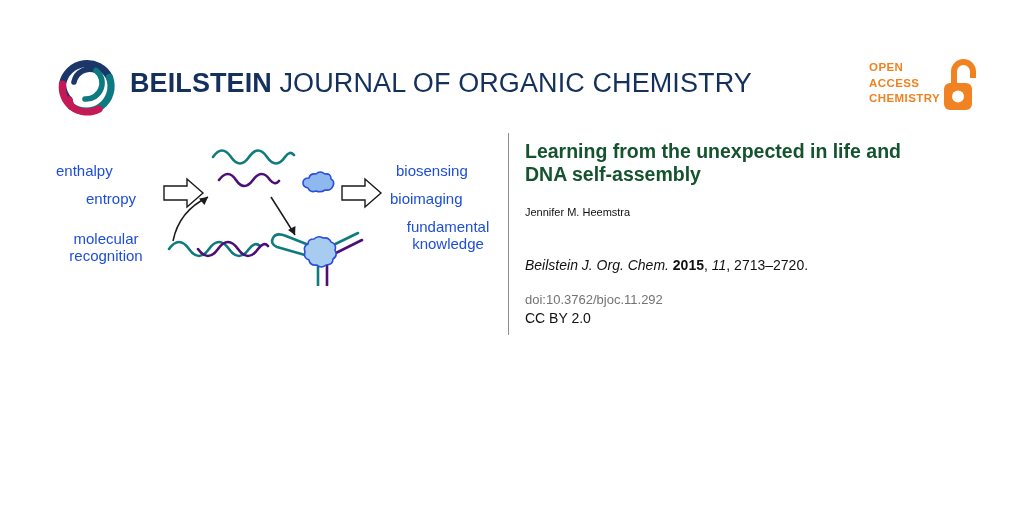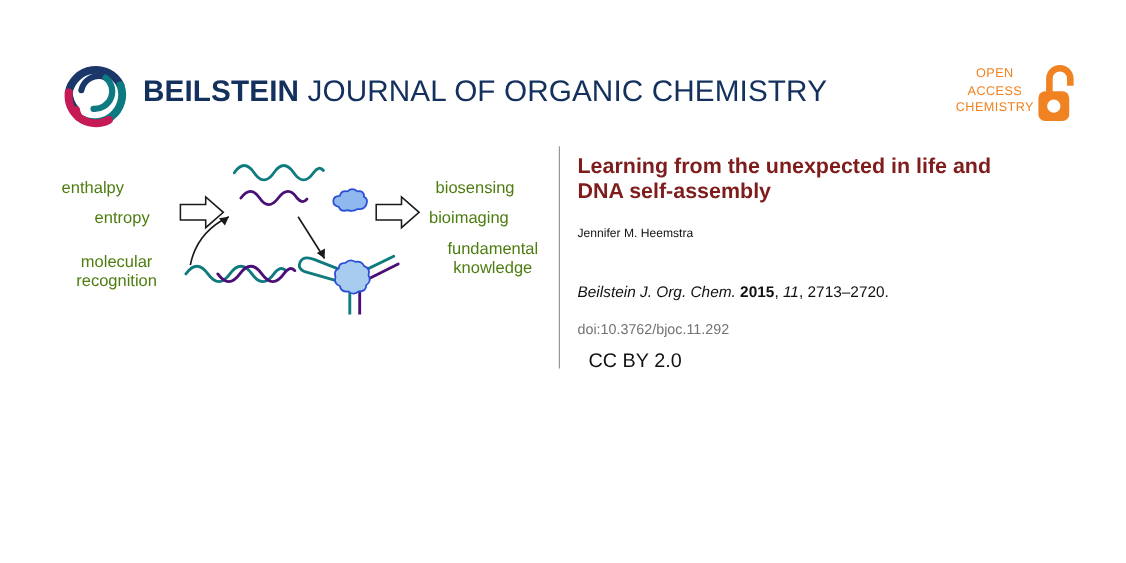--- a/index.html
+++ b/index.html
@@ -47,23 +47,23 @@
 
   
   #open-access-badge {
     position: absolute;
     left: 880px; top: 58px;
     width: 100px; height: 56px;
   }
   #oa-text {
     position: absolute;
     right: 40px; top: 2px;
-    text-align: center;
+    text-align: left;
     color: #f08222;
-    font-weight: normal;
+    font-weight: bold;
     font-size: 11.5px;
     line-height: 15.5px;
     letter-spacing: 0.4px;
     white-space: nowrap;
   }
   #oa-lock {
     position: absolute;
     right: 0px; top: 0px;
     width: 38px; height: 54px;
   }
@@ -79,21 +79,21 @@
   
   #graphical-abstract {
     position: absolute;
     left: 36px; top: 136px;
     width: 466px; height: 150px;
   }
   .ga-label {
     position: absolute;
     font-size: 15px;
     line-height: 17px;
-    color: #4d7c0f;
+    color: #1d4ed8;
     white-space: nowrap;
   }
   #label-enthalpy   { left: 20px;  top: 26px; }
   #label-entropy    { left: 50px;  top: 54px; }
   #label-molecular  { left: 18px;  top: 94px; text-align: center; width: 104px; white-space: normal; }
   #label-biosensing { left: 360px; top: 26px; }
   #label-bioimaging { left: 354px; top: 54px; }
   #label-fundamental{ left: 352px; top: 82px; text-align: center; width: 120px; white-space: normal; }
 
   #ga-art {
@@ -104,21 +104,21 @@
 
   
   #article-block {
     position: absolute;
     left: 525px; top: 140px;
     width: 450px;
   }
   #article-title {
     font-size: 19.5px;
     font-weight: bold;
-    color: #7f1d1d;
+    color: #14532d;
     line-height: 23px;
     margin: 0;
     width: 418px;
   }
   #article-author {
     margin: 16px 0 0 0;
     font-size: 11px;
     color: #111111;
     line-height: 20px;
   }
@@ -131,22 +131,22 @@
   #article-citation .cit-journal { font-style: italic; }
   #article-citation .cit-year    { font-weight: bold; }
   #article-citation .cit-volume  { font-style: italic; }
   #article-doi {
     margin: 16px 0 0 0;
     font-size: 13px;
     color: #737373;
     line-height: 19px;
   }
   #article-license {
-    margin: 10px;
-    font-size: 18px;
+    margin: 0;
+    font-size: 14px;
     color: #111111;
     line-height: 19px;
   }
 </style>
 </head>
 <body>
 
 <div id="masthead">
 
   <div id="journal-logo-mark">

